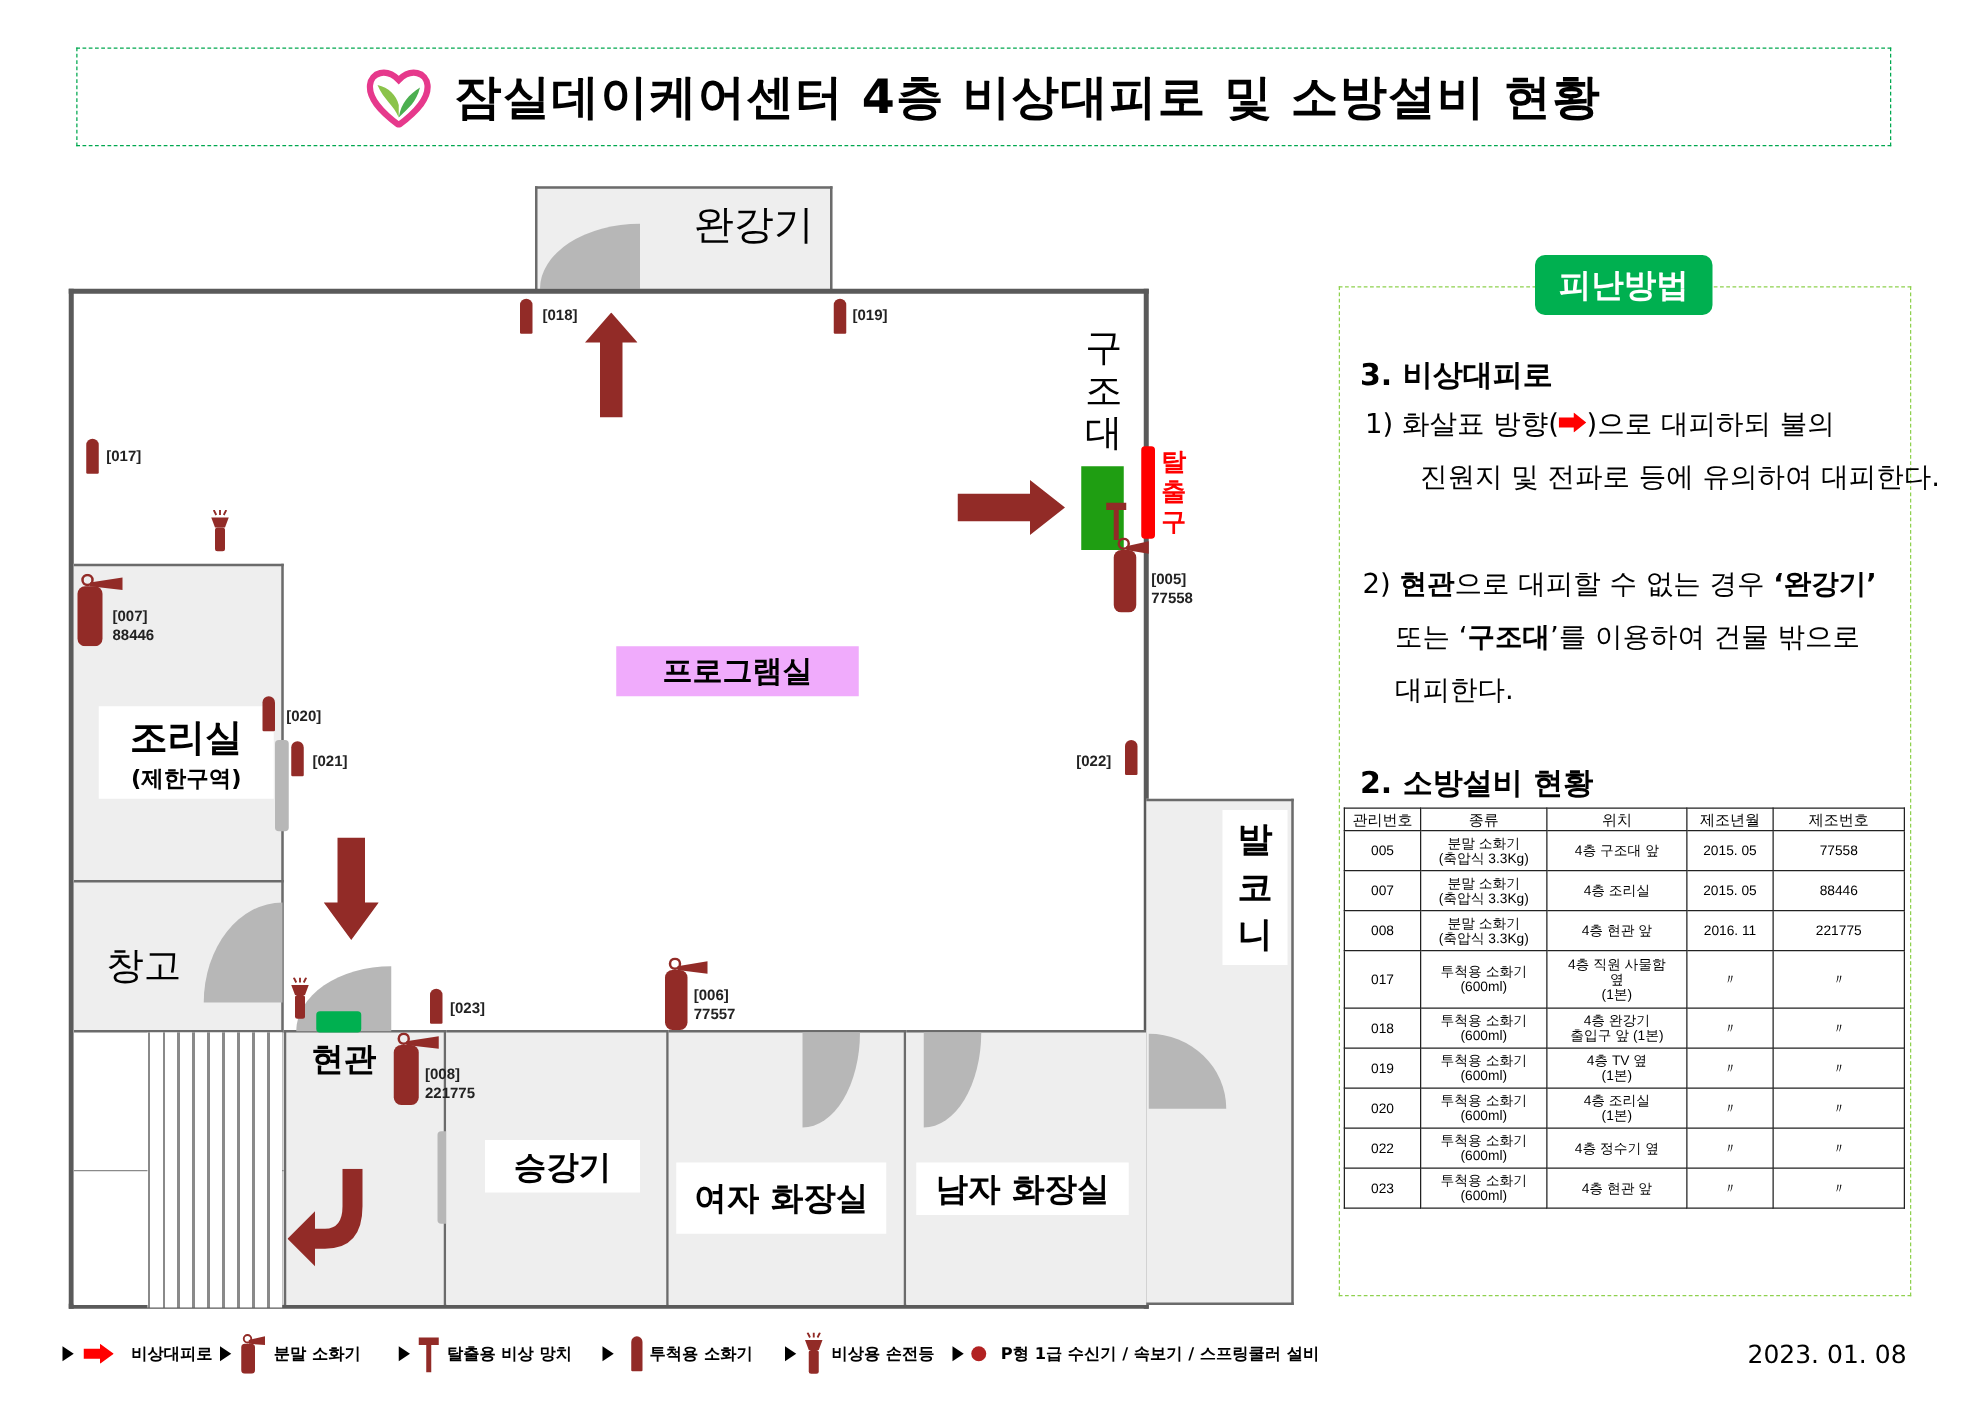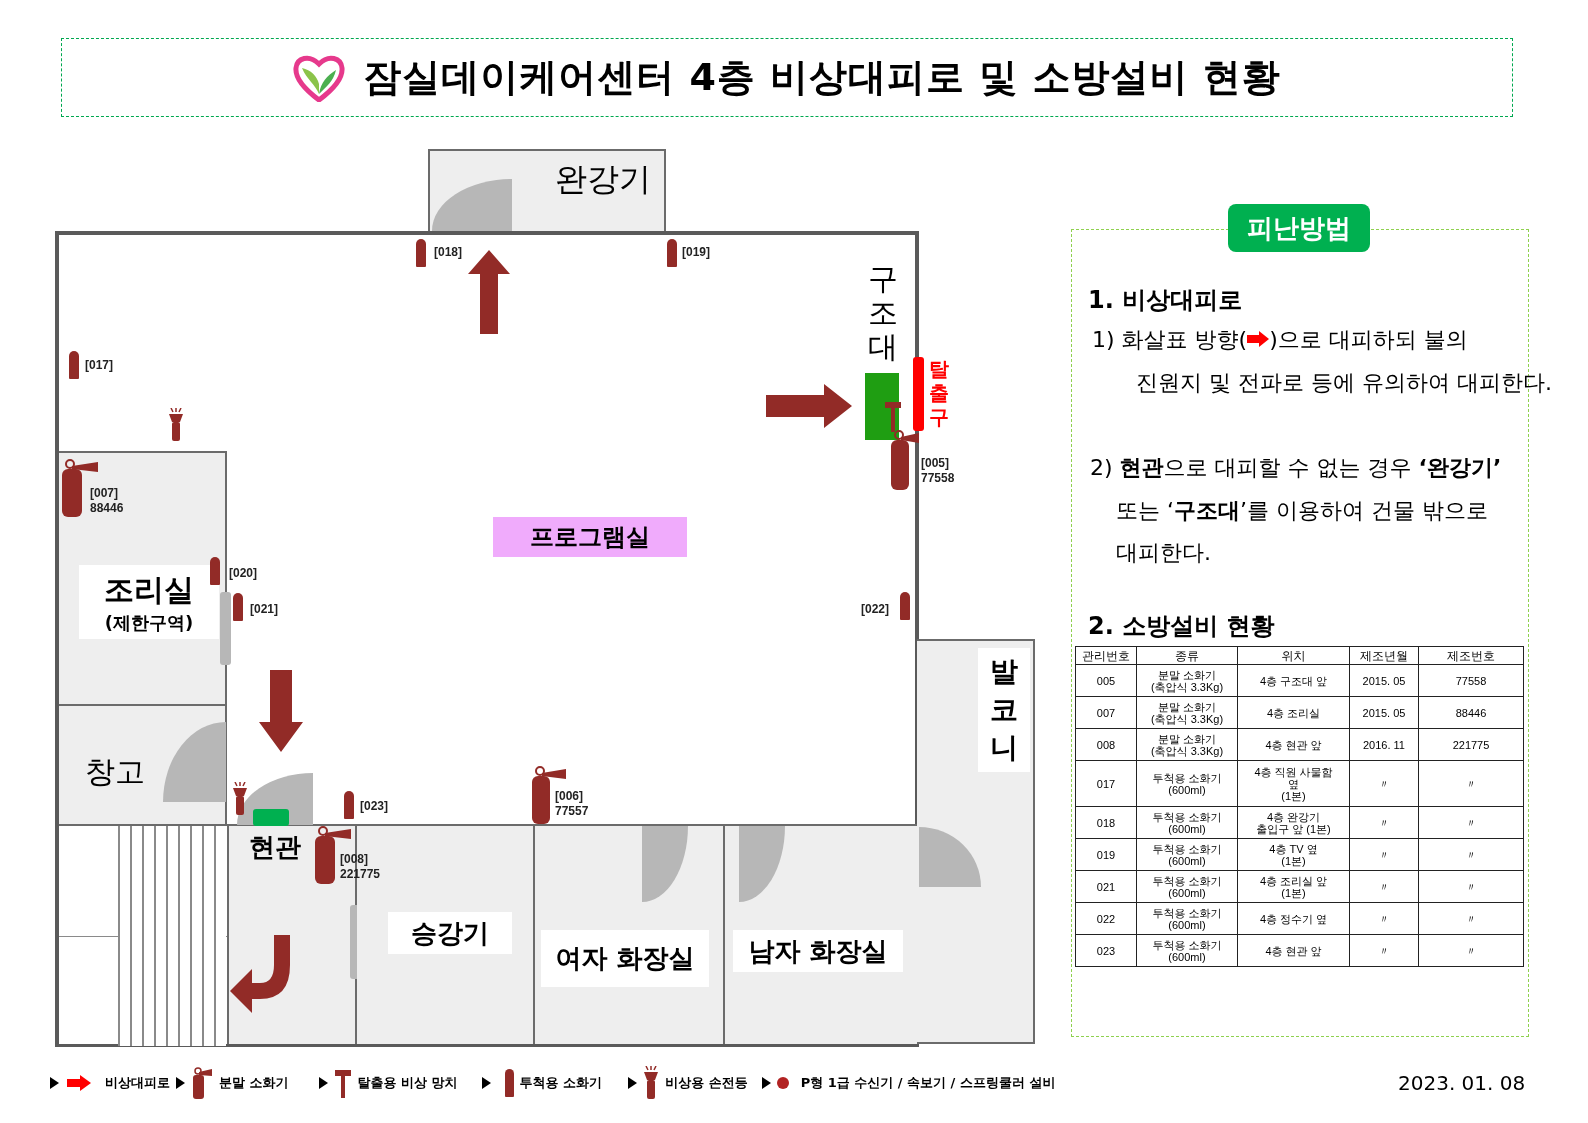--- a/index.html
+++ b/index.html
@@ -177,21 +177,21 @@
   <svg class="abs" style="left:232px;top:782px;" width="16" height="34">
       <path d="M3 0 L5 4 M8 0 L8 4 M13 0 L11 4" stroke="#922b27" stroke-width="1.5"></path>
       <polygon points="1,6 15,6 12,14 4,14" fill="#922b27"></polygon>
       <rect x="4" y="14" width="8" height="19" rx="2" fill="#922b27"></rect>
     </svg>
 </div>
 
 <div class="abs panel"></div>
 <div class="abs panel-badge">피난방법</div>
 
-<div class="abs sect-h" style="left:1088px;top:284px;">1. 비상대피로</div>
+<div class="abs sect-h" style="left:1088px;top:284px;">3. 비상대피로</div>
 <div class="abs para" style="left:1092px;top:319px;">
   <span>1) 화살표 방향(</span><svg width="22" height="16" viewBox="0 0 22 16">
       <polygon points="22,8 12,0 12,4 0,4 0,12 12,12 12,16" fill="#ff0000"></polygon>
     </svg><span>)으로 대피하되 불의</span>
 </div>
 <div class="abs para" style="left:1136px;top:362px;">진원지 및 전파로 등에 유의하여 대피한다.</div>
 <div class="abs para" style="left:1090px;top:447px;">
   <span>2) </span><b>현관</b><span>으로 대피할 수 없는 경우  </span><b>‘완강기’</b>
 </div>
 <div class="abs para" style="left:1116px;top:490px;">
@@ -259,24 +259,24 @@
         <tr style="height: 32px;">
           <td style="white-space: pre-line;">019</td>
           <td style="white-space: pre-line;">투척용 소화기
 (600ml)</td>
           <td style="white-space: pre-line;">4층 TV 옆
 (1본)</td>
           <td style="white-space: pre-line;">〃</td>
           <td style="white-space: pre-line;">〃</td>
         </tr>
         <tr style="height: 32px;">
-          <td style="white-space: pre-line;">021</td>
-          <td style="white-space: pre-line;">투척용 소화기
-(600ml)</td>
-          <td style="white-space: pre-line;">4층 조리실 앞
+          <td style="white-space: pre-line;">020</td>
+          <td style="white-space: pre-line;">투척용 소화기
+(600ml)</td>
+          <td style="white-space: pre-line;">4층 조리실
 (1본)</td>
           <td style="white-space: pre-line;">〃</td>
           <td style="white-space: pre-line;">〃</td>
         </tr>
         <tr style="height: 32px;">
           <td style="white-space: pre-line;">022</td>
           <td style="white-space: pre-line;">투척용 소화기
 (600ml)</td>
           <td style="white-space: pre-line;">4층 정수기 옆</td>
           <td style="white-space: pre-line;">〃</td>

